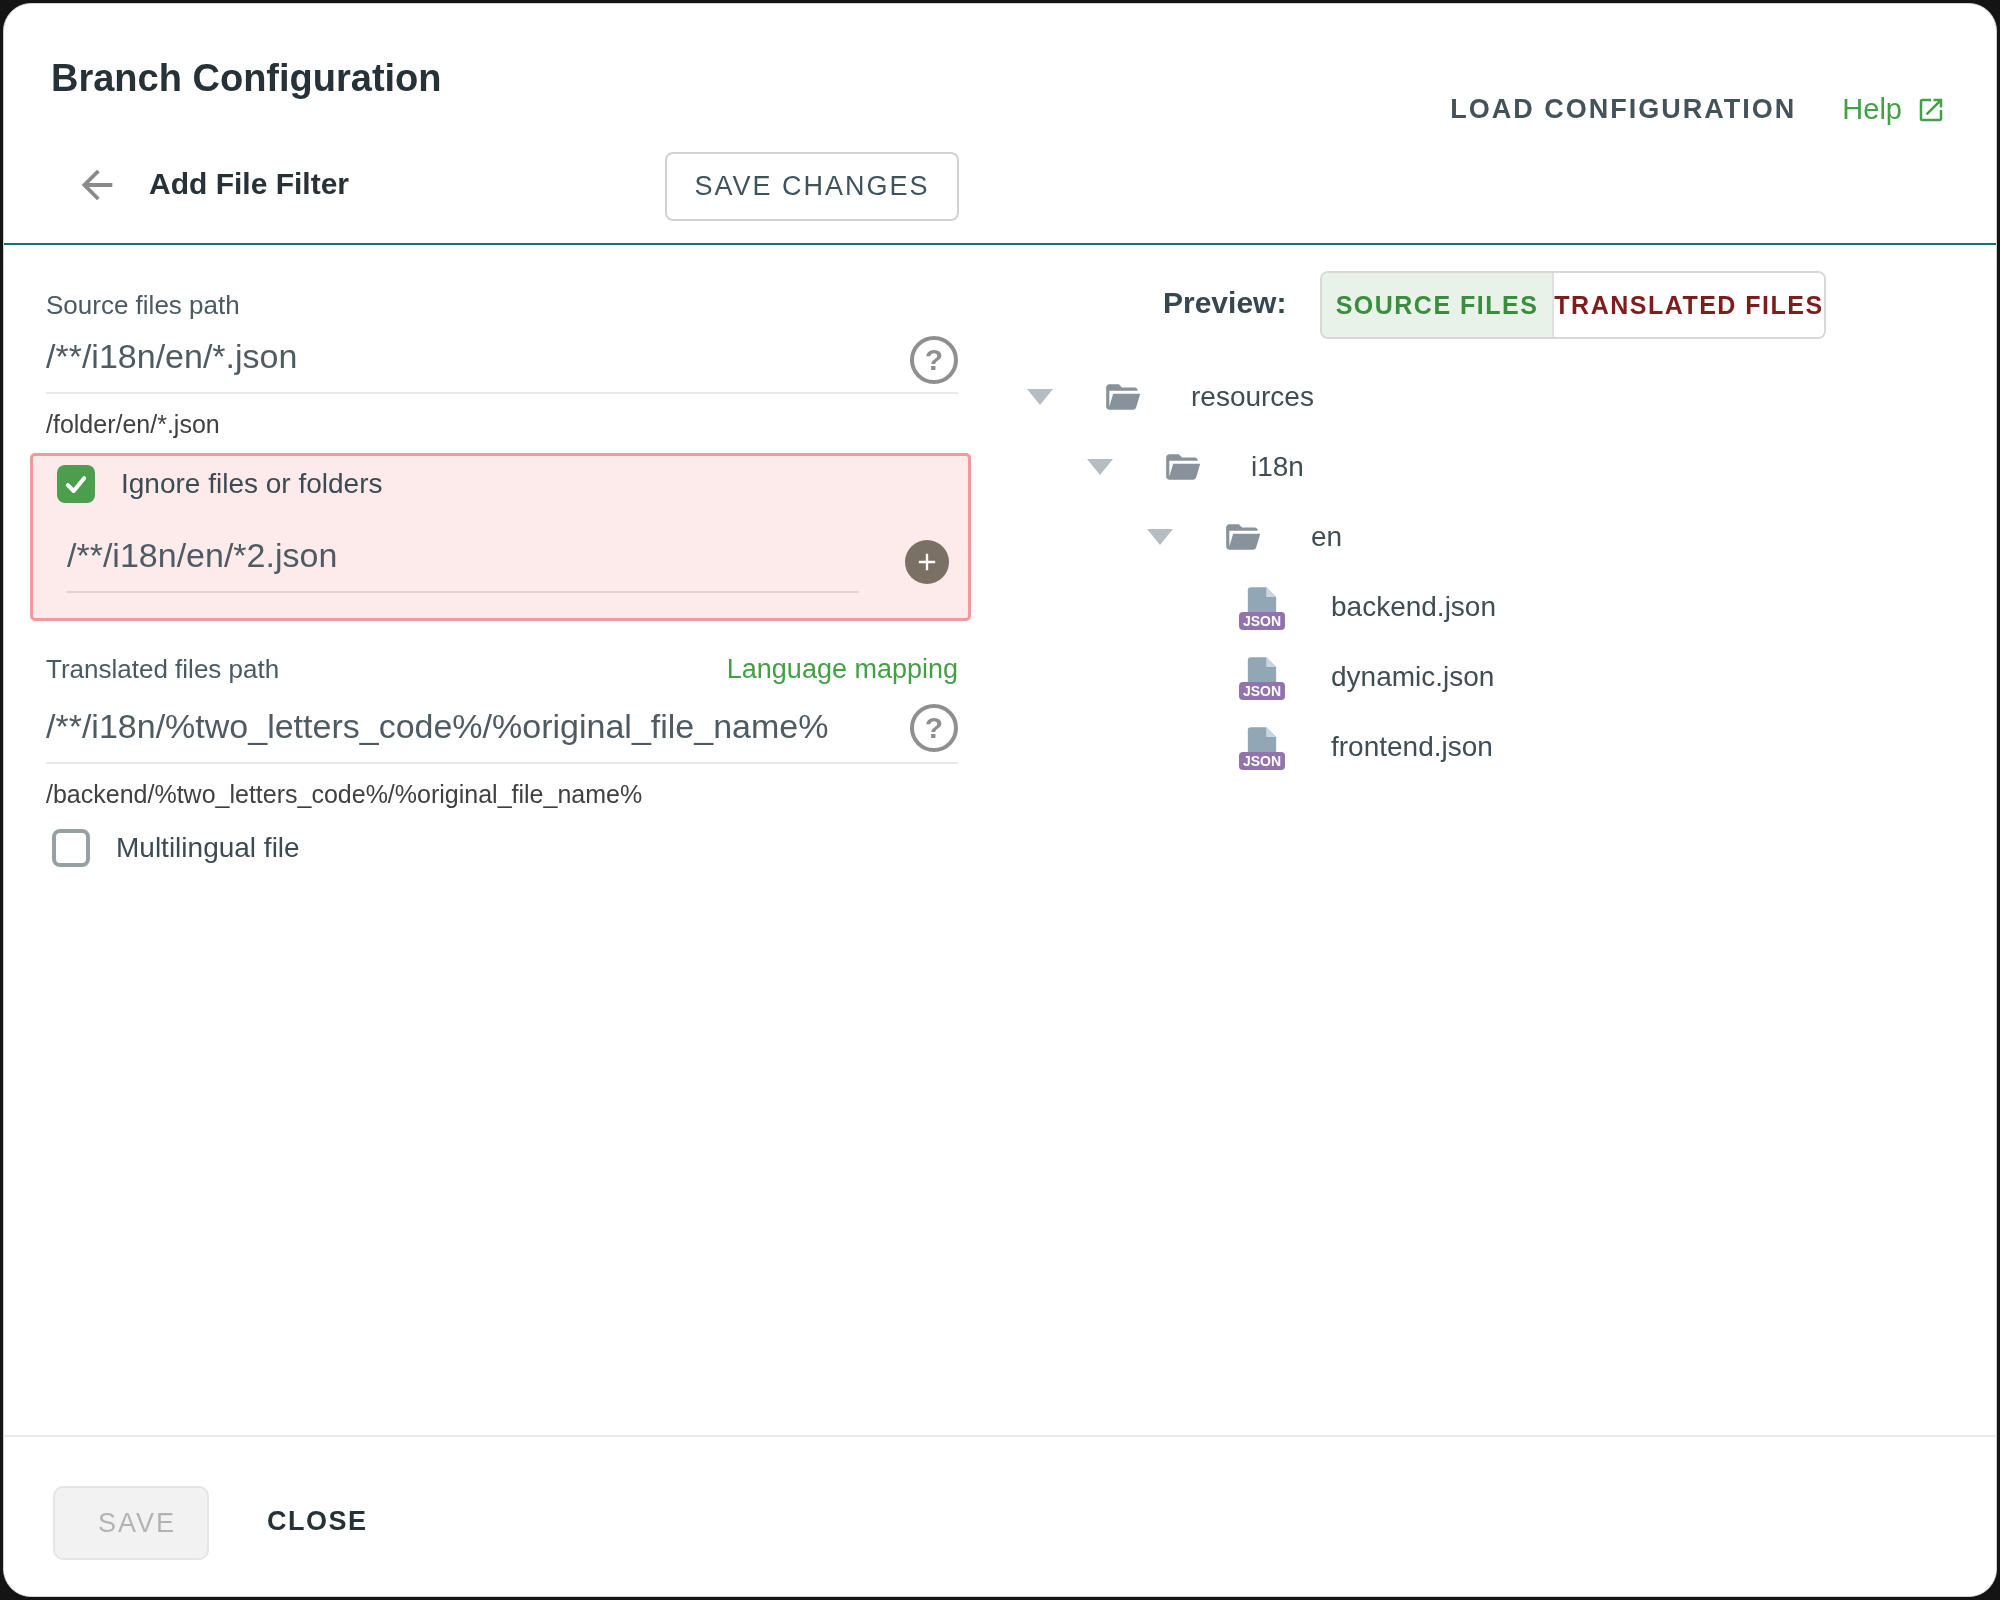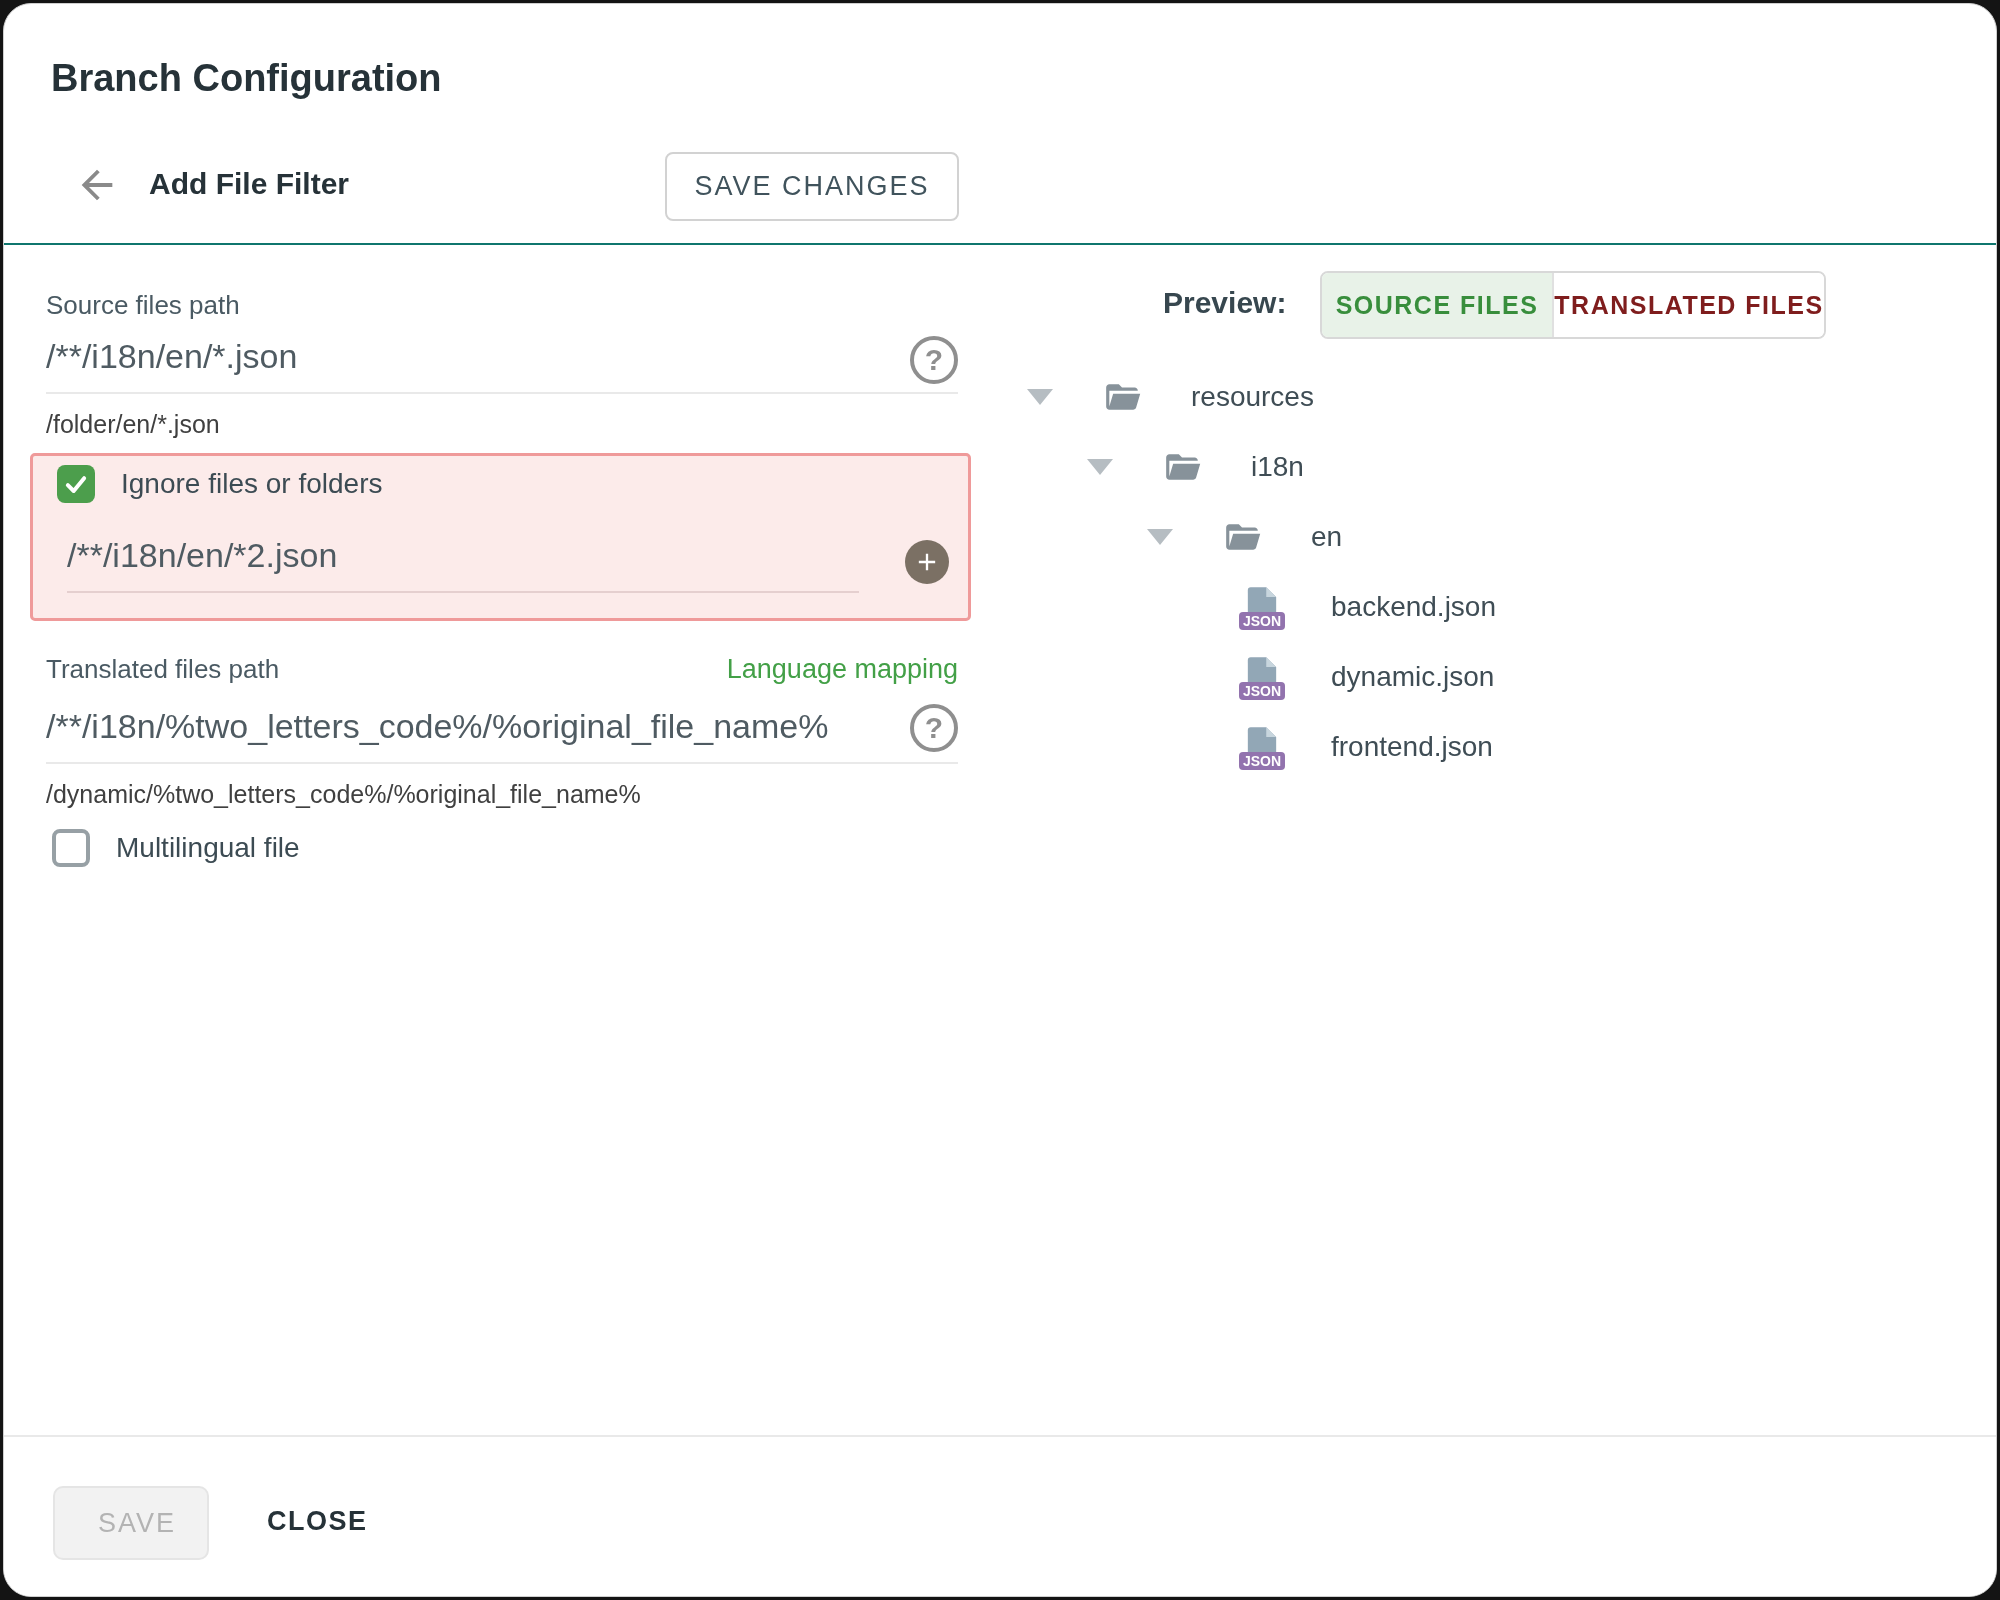--- a/index.html
+++ b/index.html
@@ -77,20 +77,29 @@
     font-size:27px;font-weight:700;letter-spacing:1.5px;color:#263238;cursor:pointer;margin-left:40px;}
 </style>
 </head>
 <body>
 
 <div class="card">
 
   <div class="header">
     <div class="page-title">Branch Configuration</div>
 
+    <div class="header-right">
+      <div class="load-config">LOAD CONFIGURATION</div>
+      <div class="help-link">
+        <span>Help</span>
+        <svg width="30" height="30" viewBox="0 0 24 24">
+          <path fill="#43a047" d="M19 19H5V5h7V3H5a2 2 0 0 0-2 2v14a2 2 0 0 0 2 2h14c1.1 0 2-.9 2-2v-7h-2v7zM14 3v2h3.59l-9.83 9.83 1.41 1.41L19 6.41V10h2V3h-7z"></path>
+        </svg>
+      </div>
+    </div>
 
     <svg class="back-arrow" viewBox="0 0 24 24">
       <path fill="#8a8a8a" d="M20 11H7.83l5.59-5.59L12 4l-8 8 8 8 1.41-1.41L7.83 13H20v-2z"></path>
     </svg>
     <div class="sub-title">Add File Filter</div>
     <div class="save-changes">SAVE CHANGES</div>
   </div>
 
   <div class="field-label" style="left:42px;top:286px">Source files path</div>
   <input class="path-input" style="top: 333px;" value="/**/i18n/en/*.json">
@@ -113,21 +122,21 @@
       </svg>
     </div>
   </div>
 
   <div class="lang-mapping">
     <span class="field-label" style="position:static">Translated files path</span>
     <span class="lang-link">Language mapping</span>
   </div>
   <input class="path-input" style="top: 703px;" value="/**/i18n/%two_letters_code%/%original_file_name%">
   <div class="help-circle" style="left:906px;top:700px">?</div>
-  <div class="hint" style="top:776px">/dynamic/%two_letters_code%/%original_file_name%</div>
+  <div class="hint" style="top:776px">/backend/%two_letters_code%/%original_file_name%</div>
 
   <div class="multi-row">
     <span class="checkbox unchecked" role="checkbox" aria-checked="false"></span>
     <span class="check-label">Multilingual file</span>
   </div>
 
   <div class="preview-label">Preview:</div>
   <div class="tabs">
     <div class="tab active">SOURCE FILES</div>
     <div class="tab inactive">TRANSLATED FILES</div>

